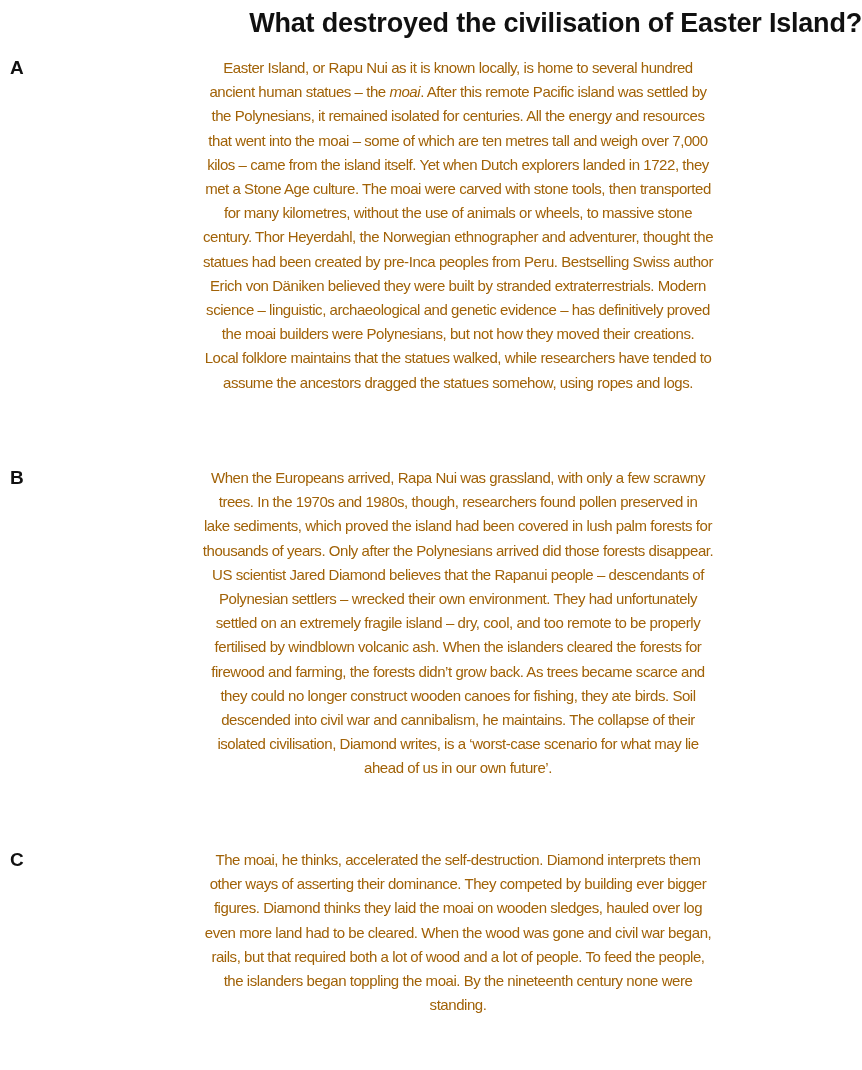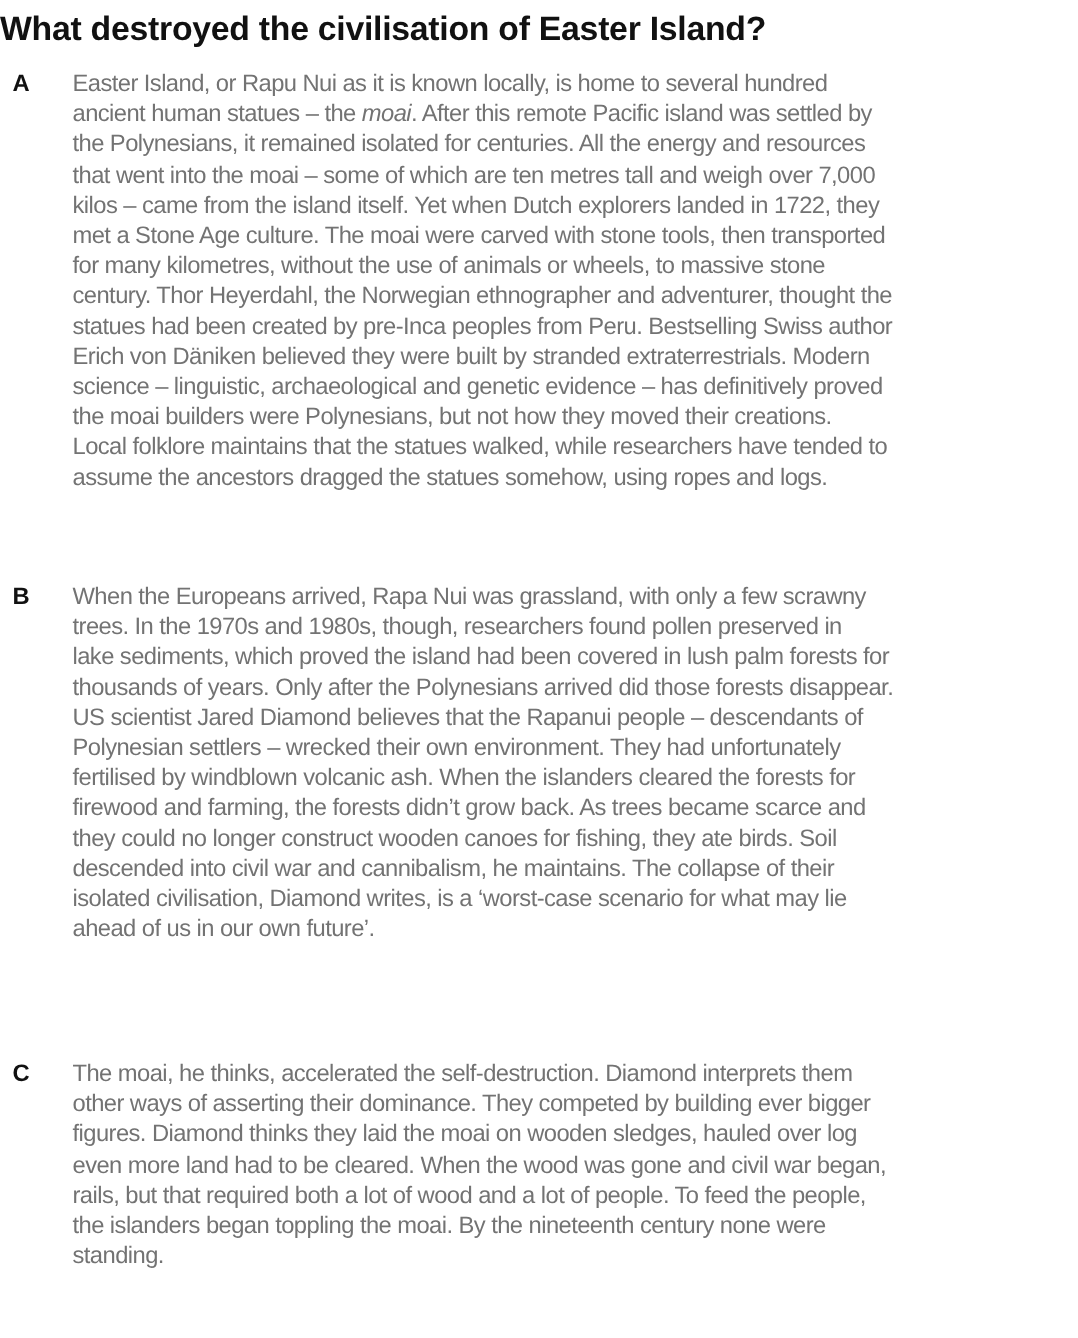--- a/index.html
+++ b/index.html
@@ -17,21 +17,21 @@
     .page {
       position: relative;
       width: 862px;
       height: 1070px;
     }
     .title {
       position: absolute;
       left: 0;
       top: 6px;
       width: 862px;
-      text-align: left;
+      text-align: right;
       font-weight: bold;
       font-size: 27px;
       line-height: 34px;
       letter-spacing: -0.2px;
       color: #111111;
       margin: 0;
     }
     .section {
       position: absolute;
       left: 0;
@@ -48,24 +48,25 @@
     }
     .section-lines {
       position: absolute;
       left: 58px;
       top: 0;
       width: 800px;
     }
     .line {
       display: block;
       white-space: nowrap;
-      font-size: 19px;
+      font-size: 15px;
       line-height: 24.2px;
       letter-spacing: -0.45px;
-      color: #737373;
+      color: #a16207;
+      text-align: center;
     }
     .line em {
       font-style: italic;
     }
     #section-a { top: 56px; }
     #section-b { top: 466px; }
     #section-c { top: 848px; }
   </style>
 </head>
 <body>
@@ -96,20 +97,21 @@
 
   <div class="section" id="section-b">
     <div class="section-letter">B</div>
     <div class="section-lines">
       <span class="line">When the Europeans arrived, Rapa Nui was grassland, with only a few scrawny</span>
       <span class="line">trees. In the 1970s and 1980s, though, researchers found pollen preserved in</span>
       <span class="line">lake sediments, which proved the island had been covered in lush palm forests for</span>
       <span class="line">thousands of years. Only after the Polynesians arrived did those forests disappear.</span>
       <span class="line">US scientist Jared Diamond believes that the Rapanui people – descendants of</span>
       <span class="line">Polynesian settlers – wrecked their own environment. They had unfortunately</span>
+      <span class="line">settled on an extremely fragile island – dry, cool, and too remote to be properly</span>
       <span class="line">fertilised by windblown volcanic ash. When the islanders cleared the forests for</span>
       <span class="line">firewood and farming, the forests didn’t grow back. As trees became scarce and</span>
       <span class="line">they could no longer construct wooden canoes for fishing, they ate birds. Soil</span>
       <span class="line">descended into civil war and cannibalism, he maintains. The collapse of their</span>
       <span class="line">isolated civilisation, Diamond writes, is a ‘worst-case scenario for what may lie</span>
       <span class="line">ahead of us in our own future’.</span>
     </div>
   </div>
 
   <div class="section" id="section-c">

